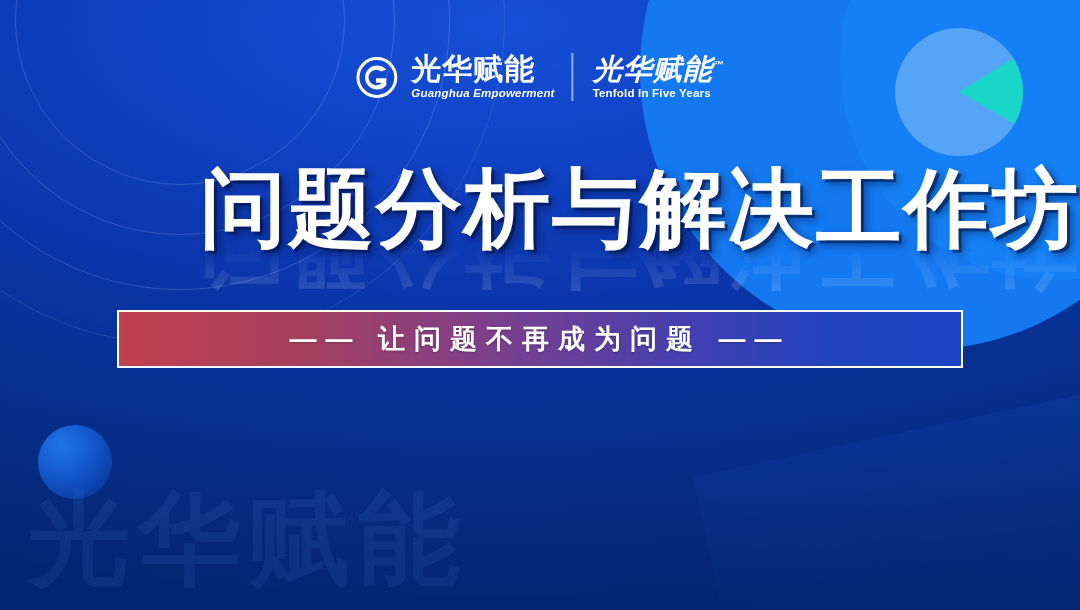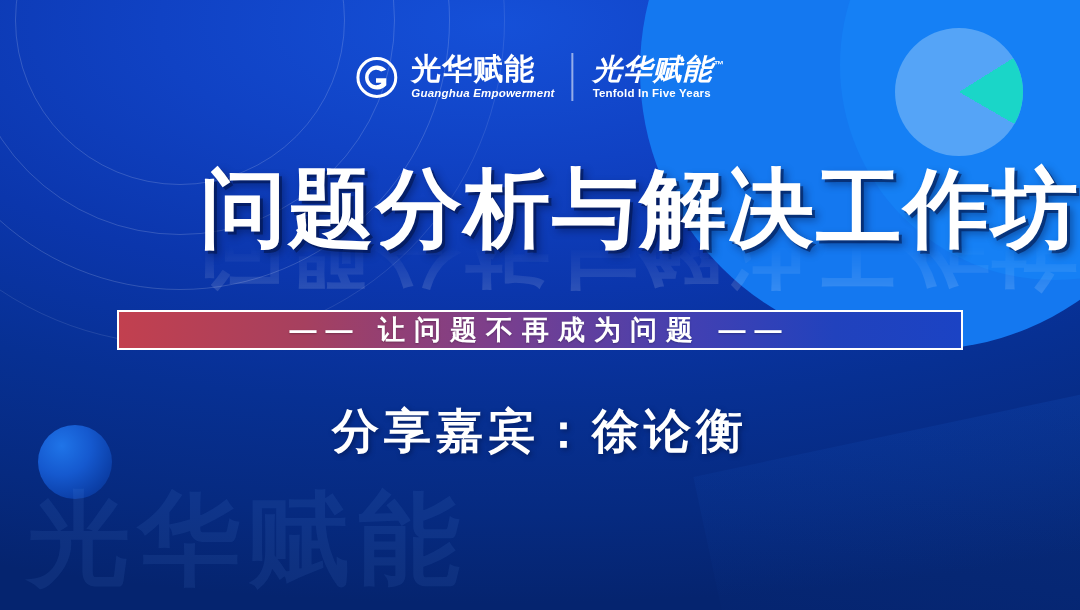--- a/index.html
+++ b/index.html
@@ -129,21 +129,21 @@
     transform:scaleY(-1);
     margin-top:-14px;
     -webkit-mask-image:linear-gradient(to top, rgba(0,0,0,0) 12%, rgba(0,0,0,0.85) 96%);
     mask-image:linear-gradient(to top, rgba(0,0,0,0) 12%, rgba(0,0,0,0.85) 96%);
     height:54px; overflow:hidden;
   }
 
   
   .subtitle-bar {
     position:absolute; left:117px; top:310px;
-    width:846px; height:40px;
+    width:846px; height:58px;
     background:linear-gradient(90deg, #c2404f 0%, #a6405f 22%, #7b3f8d 45%, #4240b2 68%, #2142bd 85%, #1b43c4 100%);
     border:2px solid #ffffff;
     display:flex; align-items:center; justify-content:center;
   }
   .subtitle-text {
     font-size:27px; font-weight:bold; color:#ffffff;
     letter-spacing:9px; white-space:nowrap;
     text-shadow:0 1px 2px rgba(0,0,0,0.25);
   }
 
@@ -204,15 +204,14 @@
 
   <div class="title-wrap">
     <div class="main-title">问题分析与解决工作坊</div>
     <div class="title-reflection">问题分析与解决工作坊</div>
   </div>
 
   <div class="subtitle-bar">
     <div class="subtitle-text">—— 让问题不再成为问题 ——</div>
   </div>
 
-  <div class="speaker">分享嘉宾：徐论衡</div>
 
 </div>
 
 </body></html>

